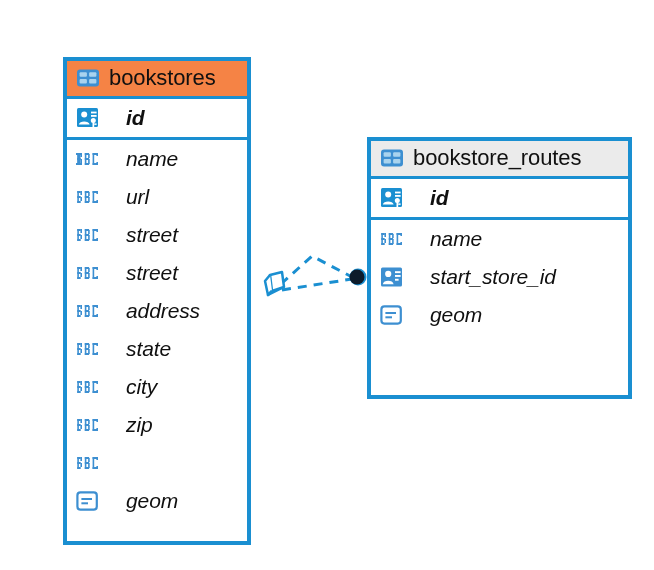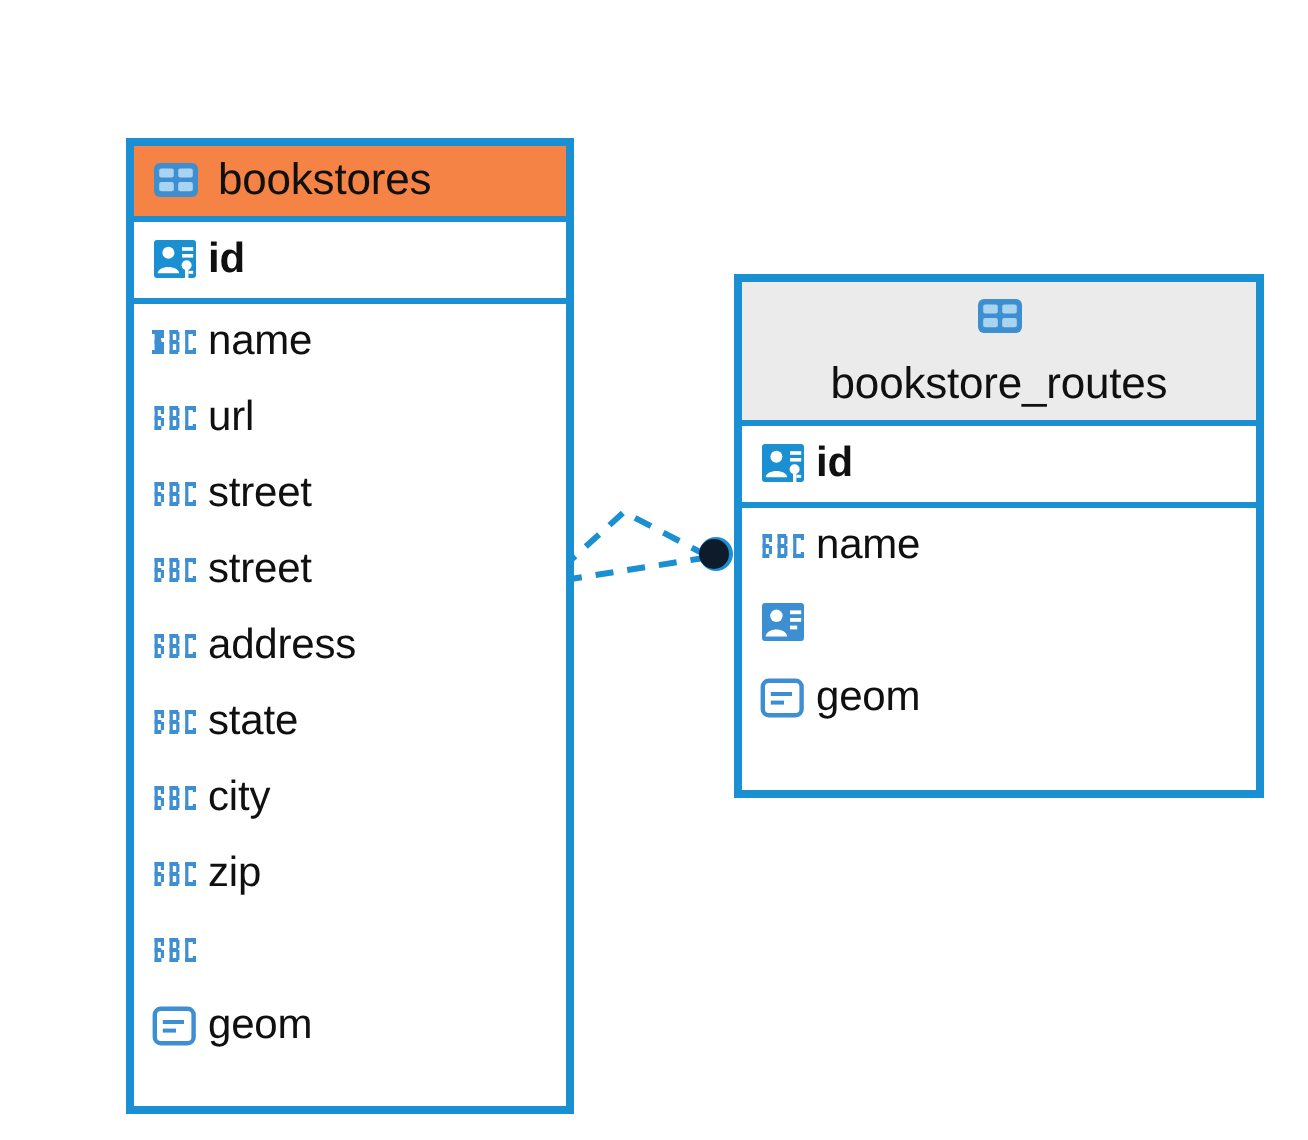--- a/index.html
+++ b/index.html
@@ -15,49 +15,50 @@
   #canvas { position: absolute; inset: 0; }
 
   
   .entity {
     position: absolute;
     background: #ffffff;
     border: 4px solid #1a8fd1;
     box-sizing: border-box;
     z-index: 3;
   }
-  #entity-bookstores        { left: 63px;  top: 57px;  width: 224px; height: 488px; margin-top: 12px; }
+  #entity-bookstores        { left: 63px;  top: 57px;  width: 188px; height: 488px; }
   #entity-bookstore-routes  { left: 367px; top: 137px; width: 265px; height: 262px; }
 
   .entity-header {
     display: flex;
     align-items: center;
     gap: 8px;
     padding: 4px 8px 5px 8px;
     box-sizing: border-box;
     border-bottom: 3px solid #1a8fd1;
   }
   .entity-header.accent-orange { background: #f58345; }
-  .entity-header.accent-grey   { background: #ebebeb; flex-direction: column; }
+  .entity-header.accent-grey   { background: #ebebeb; }
   .entity-title {
     font-size: 22px;
     color: #101010;
     white-space: nowrap;
     letter-spacing: -0.1px;
   }
 
   .pk-section { border-bottom: 3px solid #1a8fd1; }
 
   .col-row {
     display: flex;
     align-items: center;
-    gap: 3px;
+    gap: 25px;
     padding: 2px 20px 2px 8px;
     box-sizing: border-box;
     height: 38px;
+    font-style: italic;
   }
   .col-name {
     font-size: 21px;
     color: #101010;
     white-space: nowrap;
     letter-spacing: -0.1px;
   }
   .col-name.is-pk { font-weight: bold; }
 
   .icon-slot {
@@ -453,20 +454,21 @@
         <span class="icon-slot">
           <svg width="25" height="22" viewBox="0 0 25 22">
             <rect x="1" y="1.5" width="21" height="19" rx="1.5" fill="#3d8fd1"></rect>
             <circle cx="8.2" cy="7.9" r="3.1" fill="#ffffff"></circle>
             <path d="M 2.8 18.2 C 3.4 13.6 13.0 13.6 13.6 18.2 Z" fill="#ffffff"></path>
             <rect x="15.0" y="5.2" width="5.6" height="1.9" fill="#ffffff"></rect>
             <rect x="15.0" y="9.0" width="5.6" height="1.9" fill="#ffffff"></rect>
             <rect x="15.0" y="12.8" width="3.6" height="1.9" fill="#ffffff"></rect>
           </svg>
         </span>
+        <span class="col-name">start_store_id</span>
       </div>
 
 
       <div class="col-row">
         <span class="icon-slot">
           <svg width="24" height="22" viewBox="0 0 24 22">
             <rect x="1.4" y="2.4" width="19.4" height="17.2" rx="3" fill="#ffffff" stroke="#3d8fd1" stroke-width="2.2"></rect>
             <rect x="5.4" y="8.0" width="10.6" height="2.0" fill="#3d8fd1"></rect>
             <rect x="5.4" y="12.3" width="6.6" height="2.0" fill="#3d8fd1"></rect>
           </svg>

